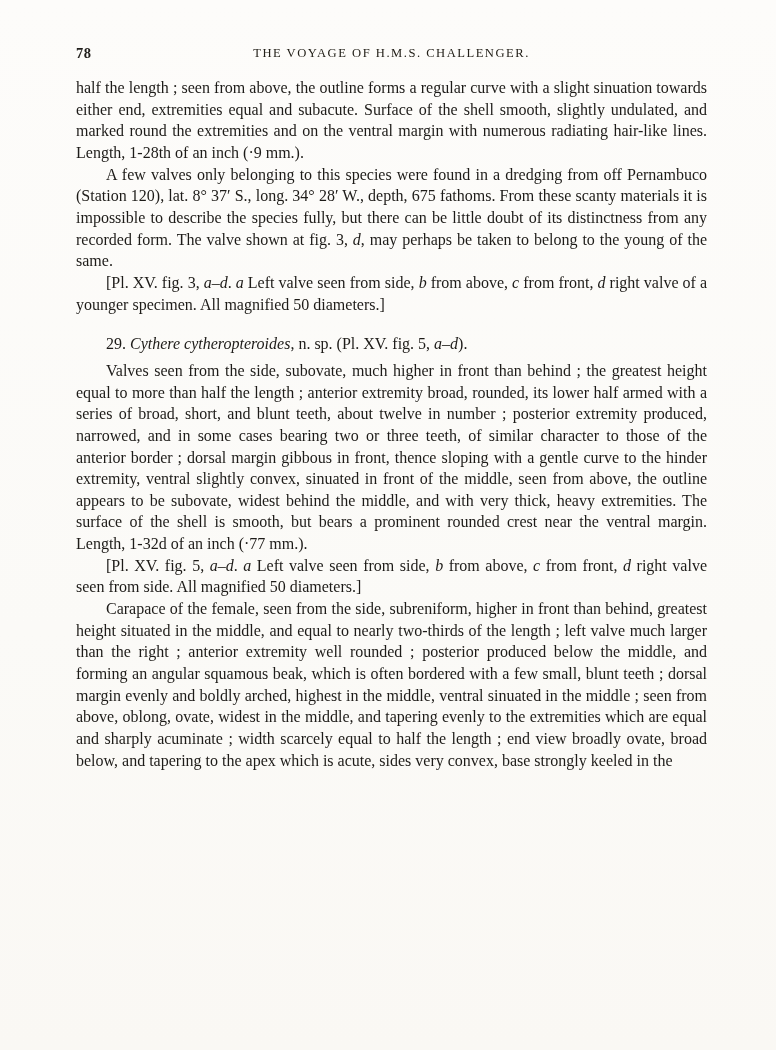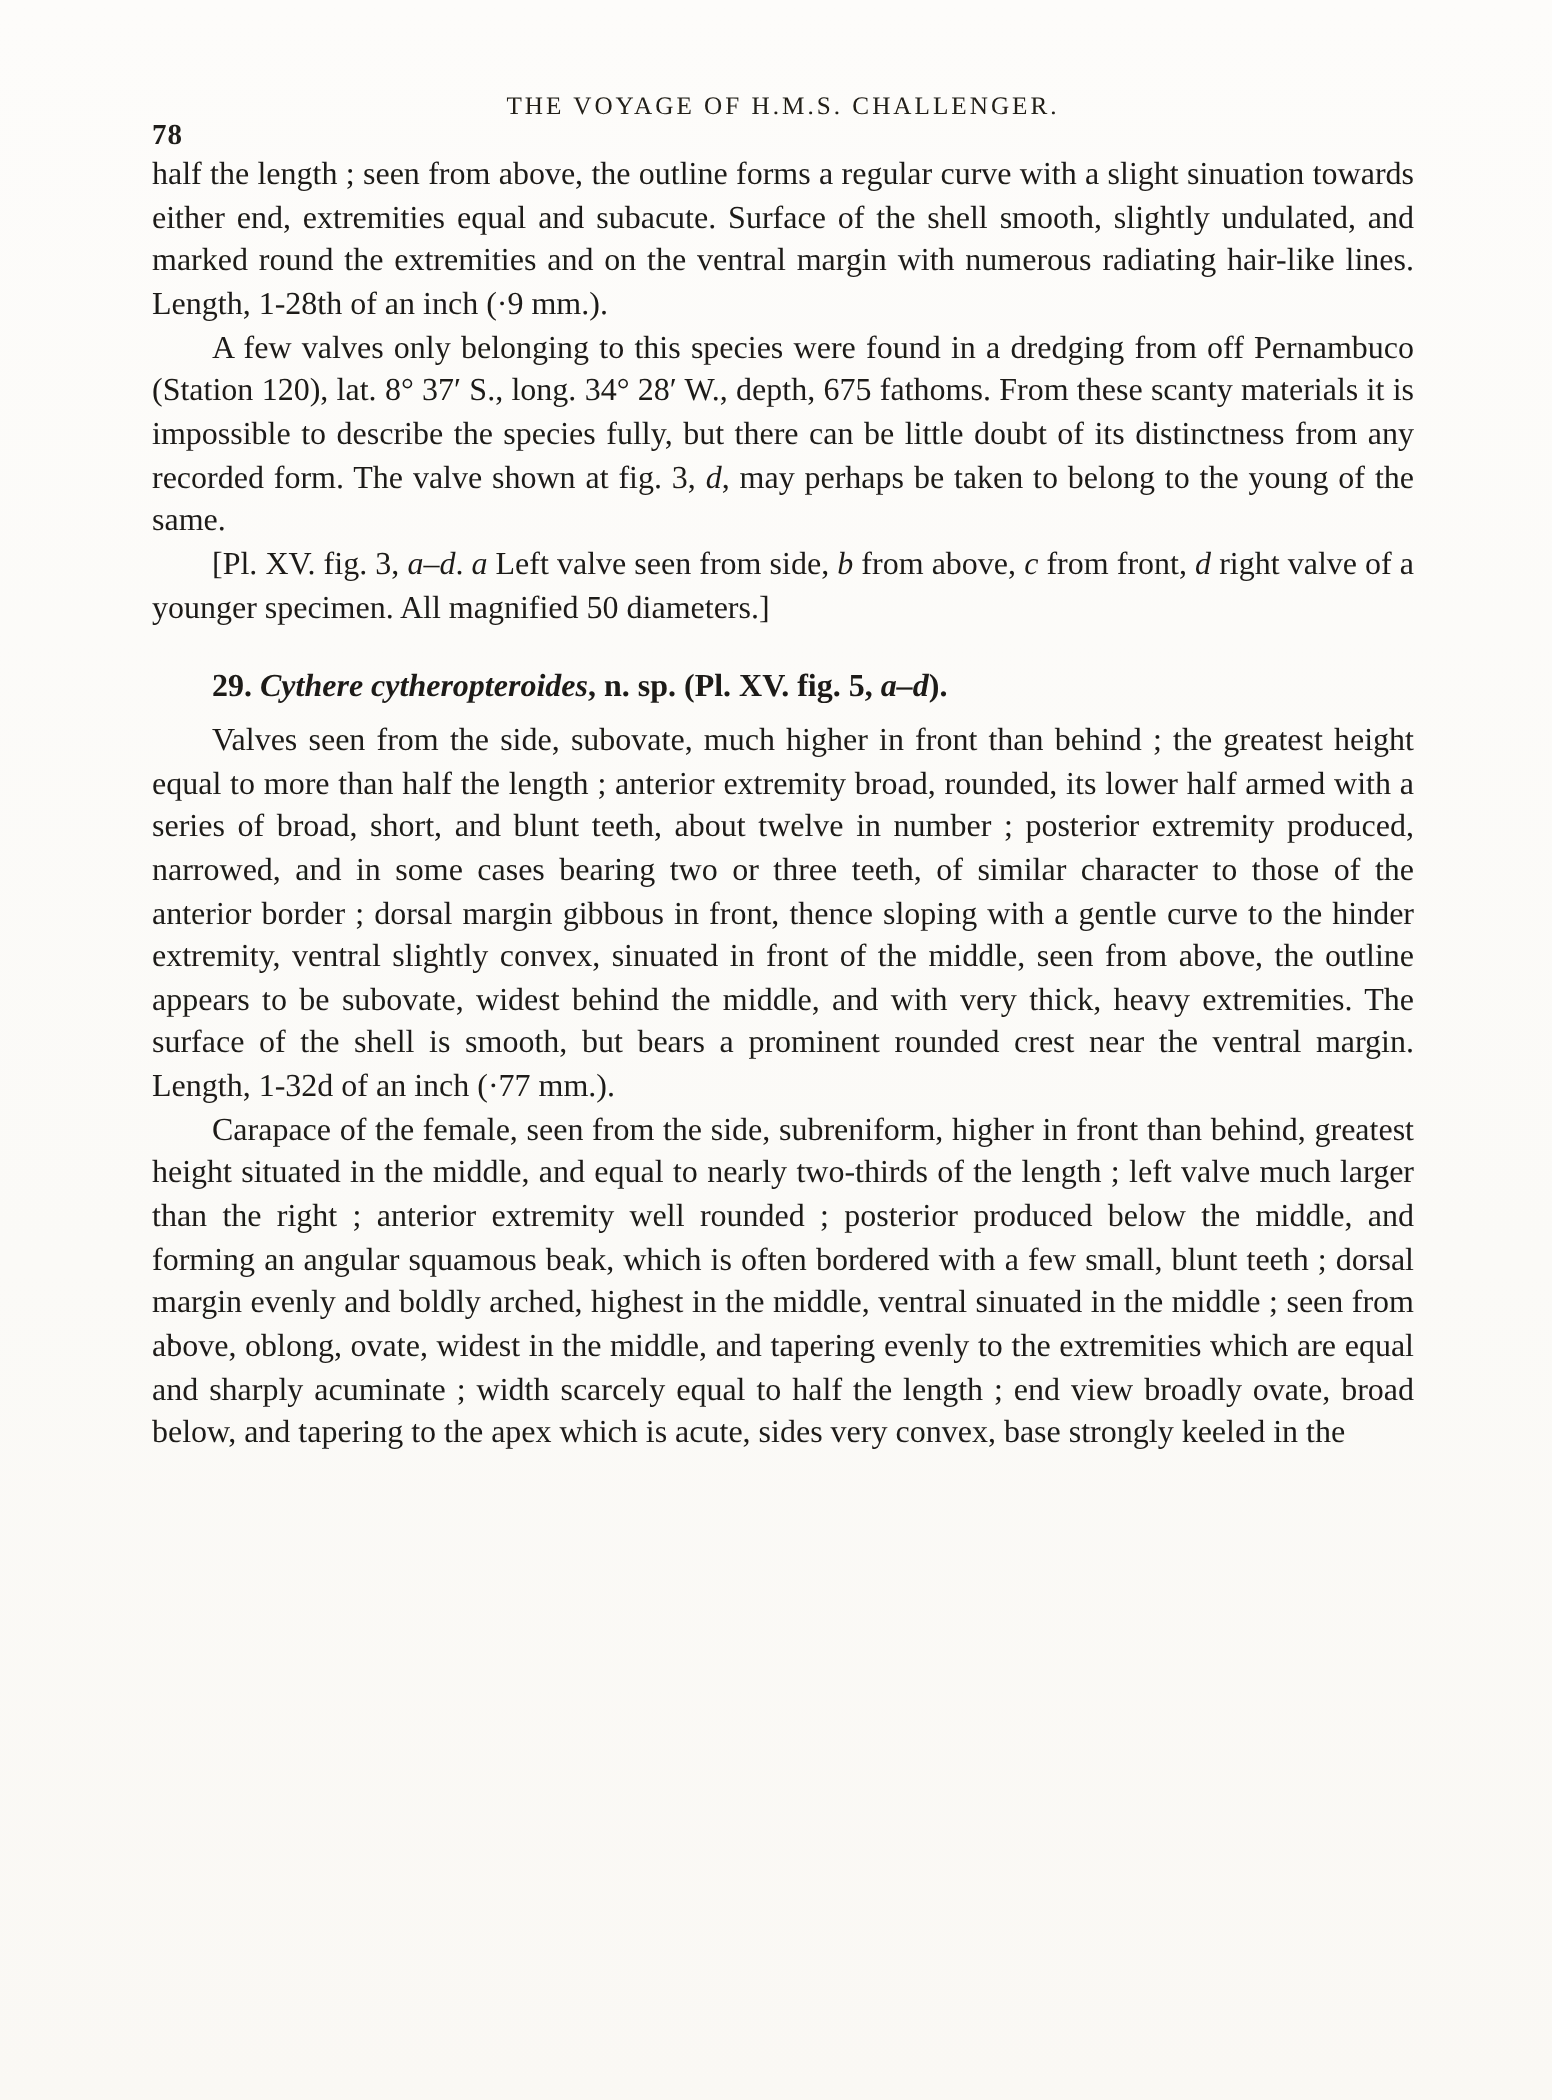--- a/index.html
+++ b/index.html
@@ -15,21 +15,21 @@
     background: linear-gradient(180deg, #fdfcfa 0%, #fbfaf7 60%, #faf8f4 100%);
     color: #201e1b;
     overflow: hidden;
   }
   .header {
     position: absolute;
     top: 44px; left: 76px; width: 631px; height: 20px;
   }
   .pagenum {
     position: absolute; left: 0; top: 1px;
-    font-weight: bold; font-size: 14.5px; letter-spacing: 0.5px; margin-top: 15px;
+    font-weight: bold; font-size: 14.5px; letter-spacing: 0.5px;
   }
   .running-title {
     position: absolute; left: 0; right: 0; top: 2px;
     text-align: center;
     font-weight: normal;
     font-size: 12.6px;
     letter-spacing: 1.5px;
     color: #232019;
   }
   .body-col {
@@ -41,21 +41,21 @@
     color: #1d1b18;
   }
   .body-col p {
     margin: 0;
     text-indent: 30px;
   }
   .body-col p.noindent { text-indent: 0; }
   .body-col h2.species-heading {
     margin: 18px 0 5px 0;
     font-size: 16px;
-    font-weight: bold;
+    font-weight: normal;
     text-indent: 30px;
     text-align: left;
     line-height: 21.65px;
   }
   .stray-dot {
     position: absolute;
     left: 84px; top: 660px;
     font-size: 14px;
     color: #2a2824;
   }
@@ -77,20 +77,21 @@
 
     <p><span>A few valves only belonging to this species were found in a dredging from off Pernambuco (Station 120), lat. 8° 37′ S., long. 34° 28′ W., depth, 675 fathoms.  From these scanty materials it is impossible to describe the species fully, but there can be little doubt of its distinctness from any recorded form.  The valve shown at fig. 3, </span><i>d</i><span>, may perhaps be taken to belong to the young of the same.</span></p>
 
     <p><span>[Pl. XV. fig. 3, </span><i>a–d</i><span>.  </span><i>a</i><span> Left valve seen from side, </span><i>b</i><span> from above, </span><i>c</i><span> from front, </span><i>d</i><span> right valve of a younger specimen.  All magnified 50 diameters.]</span></p>
 
     <h2 class="species-heading"><span>29. </span><i>Cythere cytheropteroides</i><span>, n. sp. (Pl. XV. fig. 5, </span><i>a–d</i><span>).</span></h2>
 
     <p><span>Valves seen from the side, subovate, much higher in front than behind ; the greatest height equal to more than half the length ; anterior extremity broad, rounded, its lower half armed with a series of broad, short, and blunt teeth, about twelve in number ; posterior extremity produced, narrowed, and in some cases bearing two or three teeth, of similar character to those of the anterior border ; dorsal margin gibbous in front, thence sloping with a gentle curve to the hinder extremity, ventral slightly convex, sinuated in front of the middle, seen from above, the outline appears to be subovate, widest behind the middle, and with very thick, heavy extremities.  The surface of the shell is smooth, but bears a prominent rounded crest near the ventral margin.  Length, 1-32d of an inch (·77 mm.).</span></p>
 
 
+    <p><span>[Pl. XV. fig. 5, </span><i>a–d</i><span>.   </span><i>a</i><span> Left valve seen from side, </span><i>b</i><span> from above, </span><i>c</i><span> from front, </span><i>d</i><span> right valve seen from side.  All magnified 50 diameters.]</span></p>
 
 
     <p><span>Carapace of the female, seen from the side, subreniform, higher in front than behind, greatest height situated in the middle, and equal to nearly two-thirds of the length ; left valve much larger than the right ; anterior extremity well rounded ; posterior produced below the middle, and forming an angular squamous beak, which is often bordered with a few small, blunt teeth ; dorsal margin evenly and boldly arched, highest in the middle, ventral sinuated in the middle ; seen from above, oblong, ovate, widest in the middle, and tapering evenly to the extremities which are equal and sharply acuminate ; width scarcely equal to half the length ; end view broadly ovate, broad below, and tapering to the apex which is acute, sides very convex, base strongly keeled in the</span></p>
 
   </div>
 
   <span class="stray-dot">.</span>
 
 </div>
 

